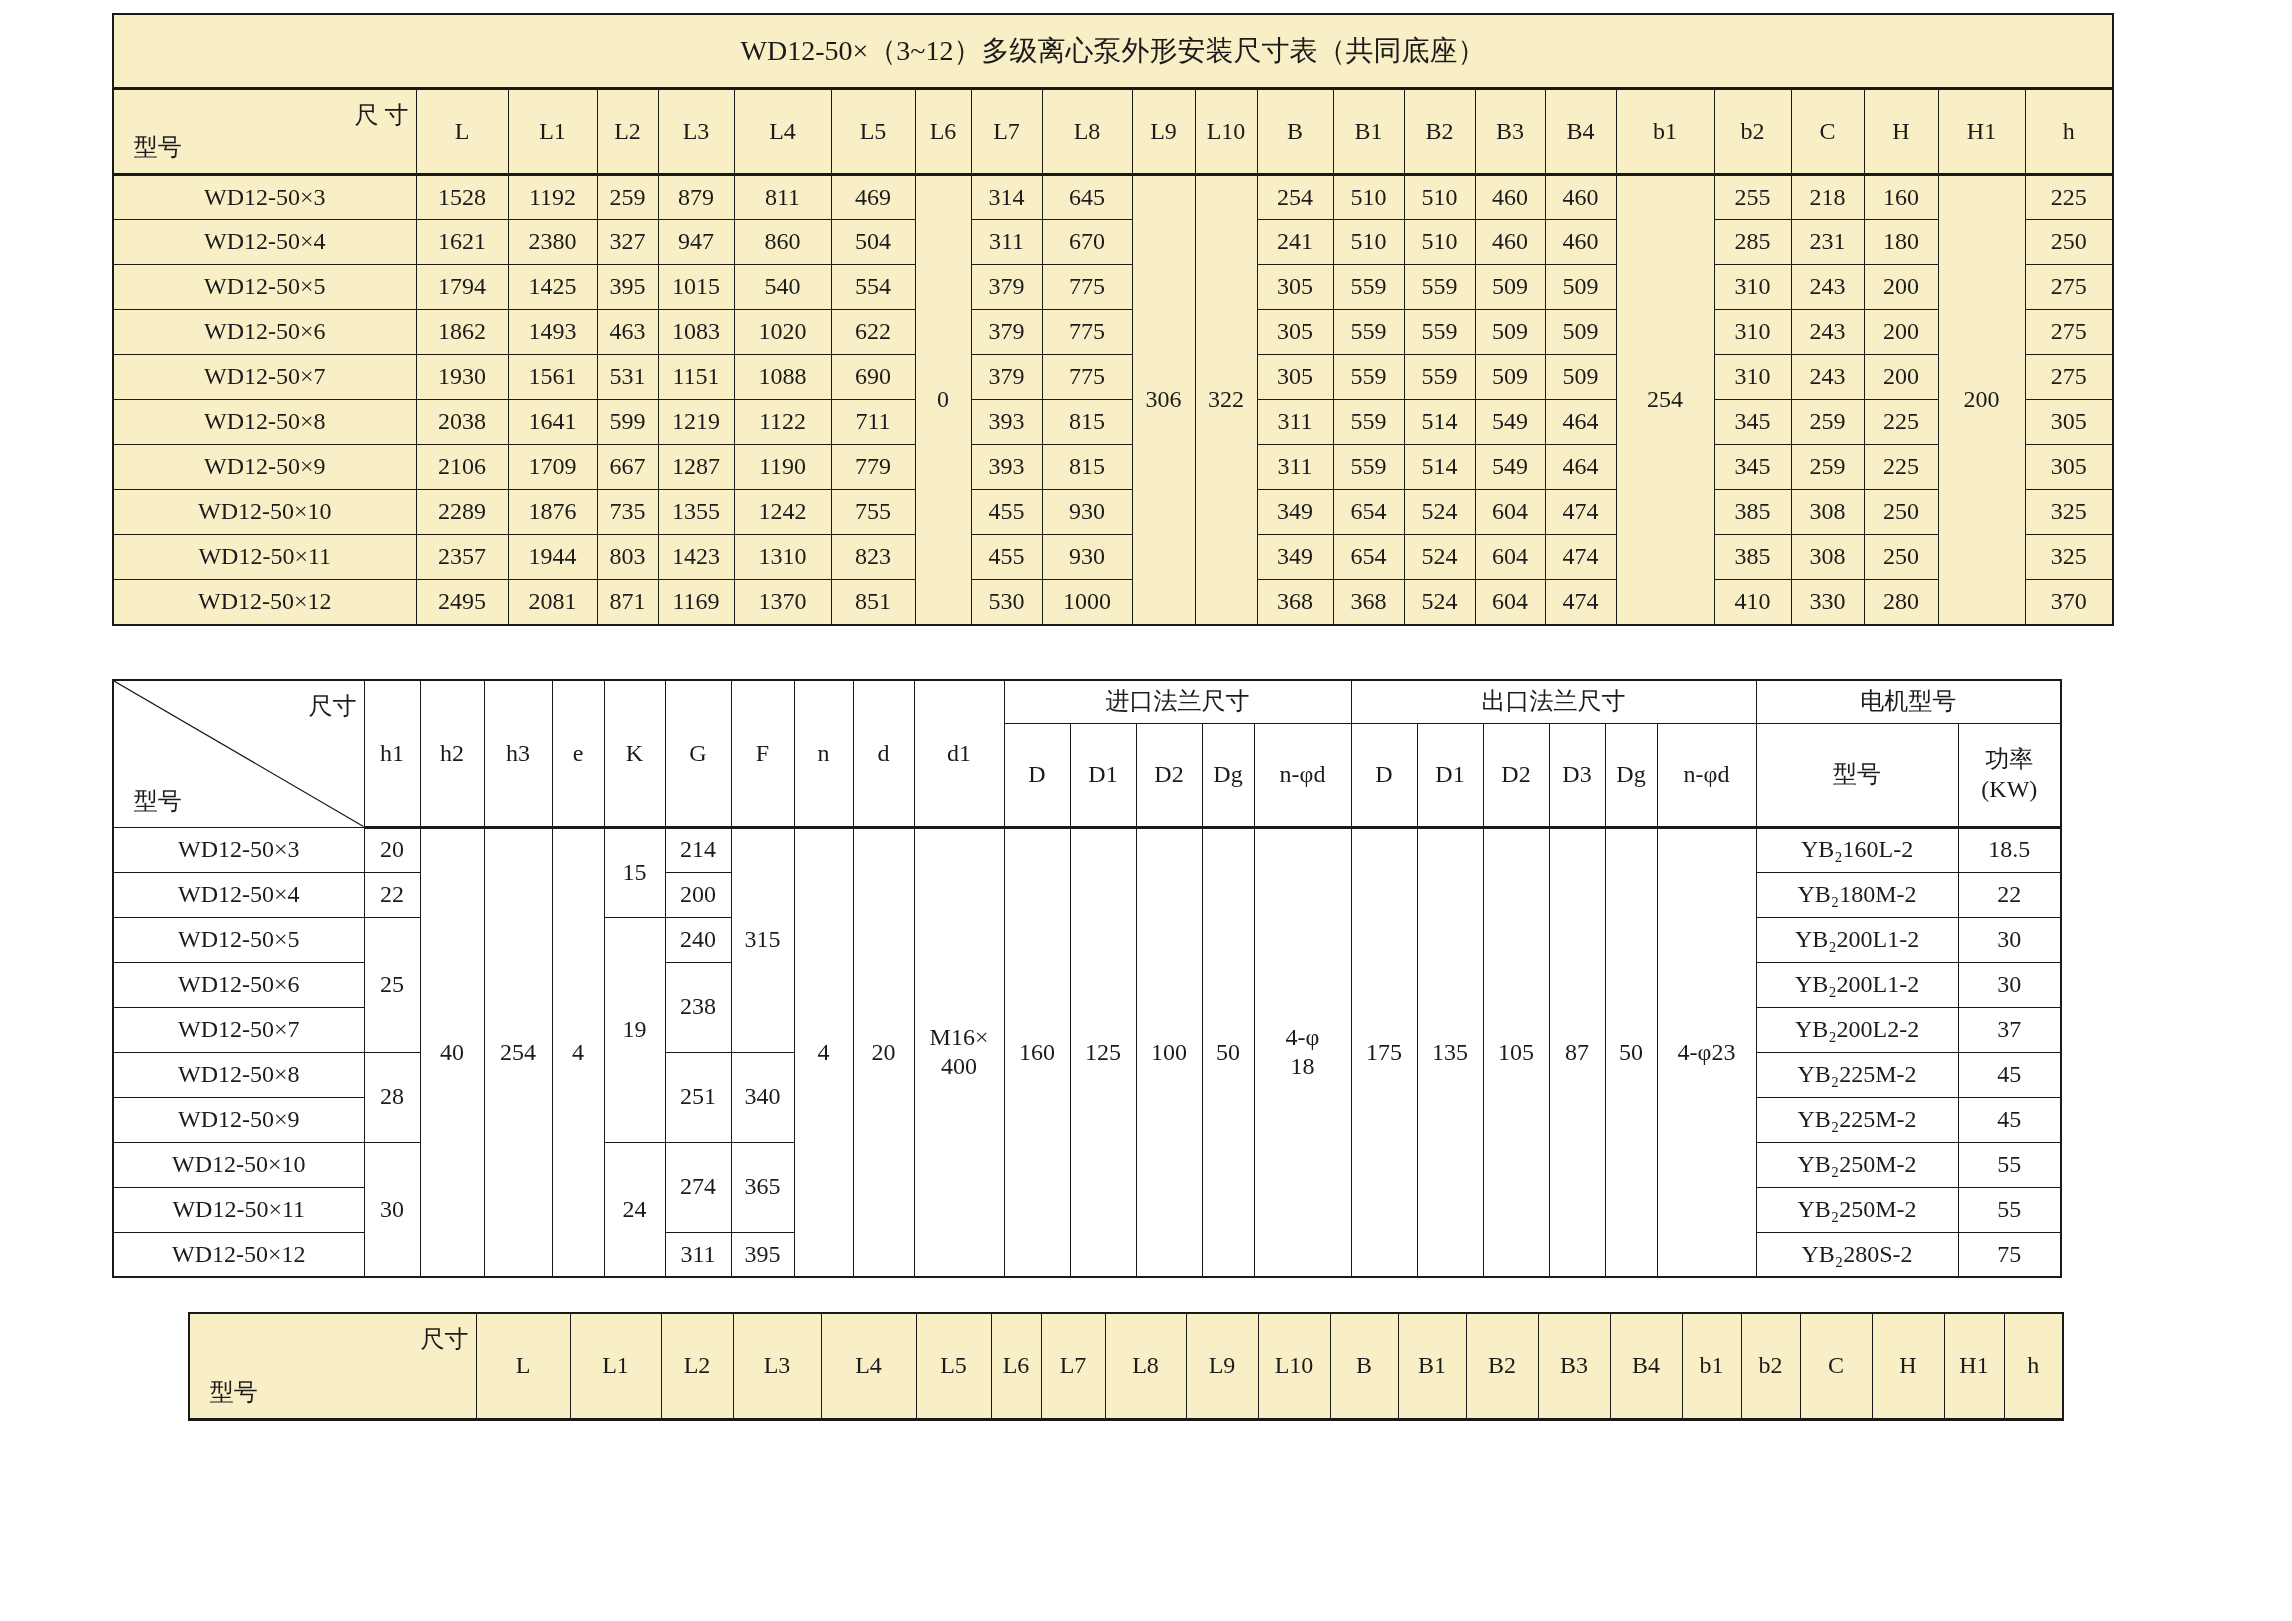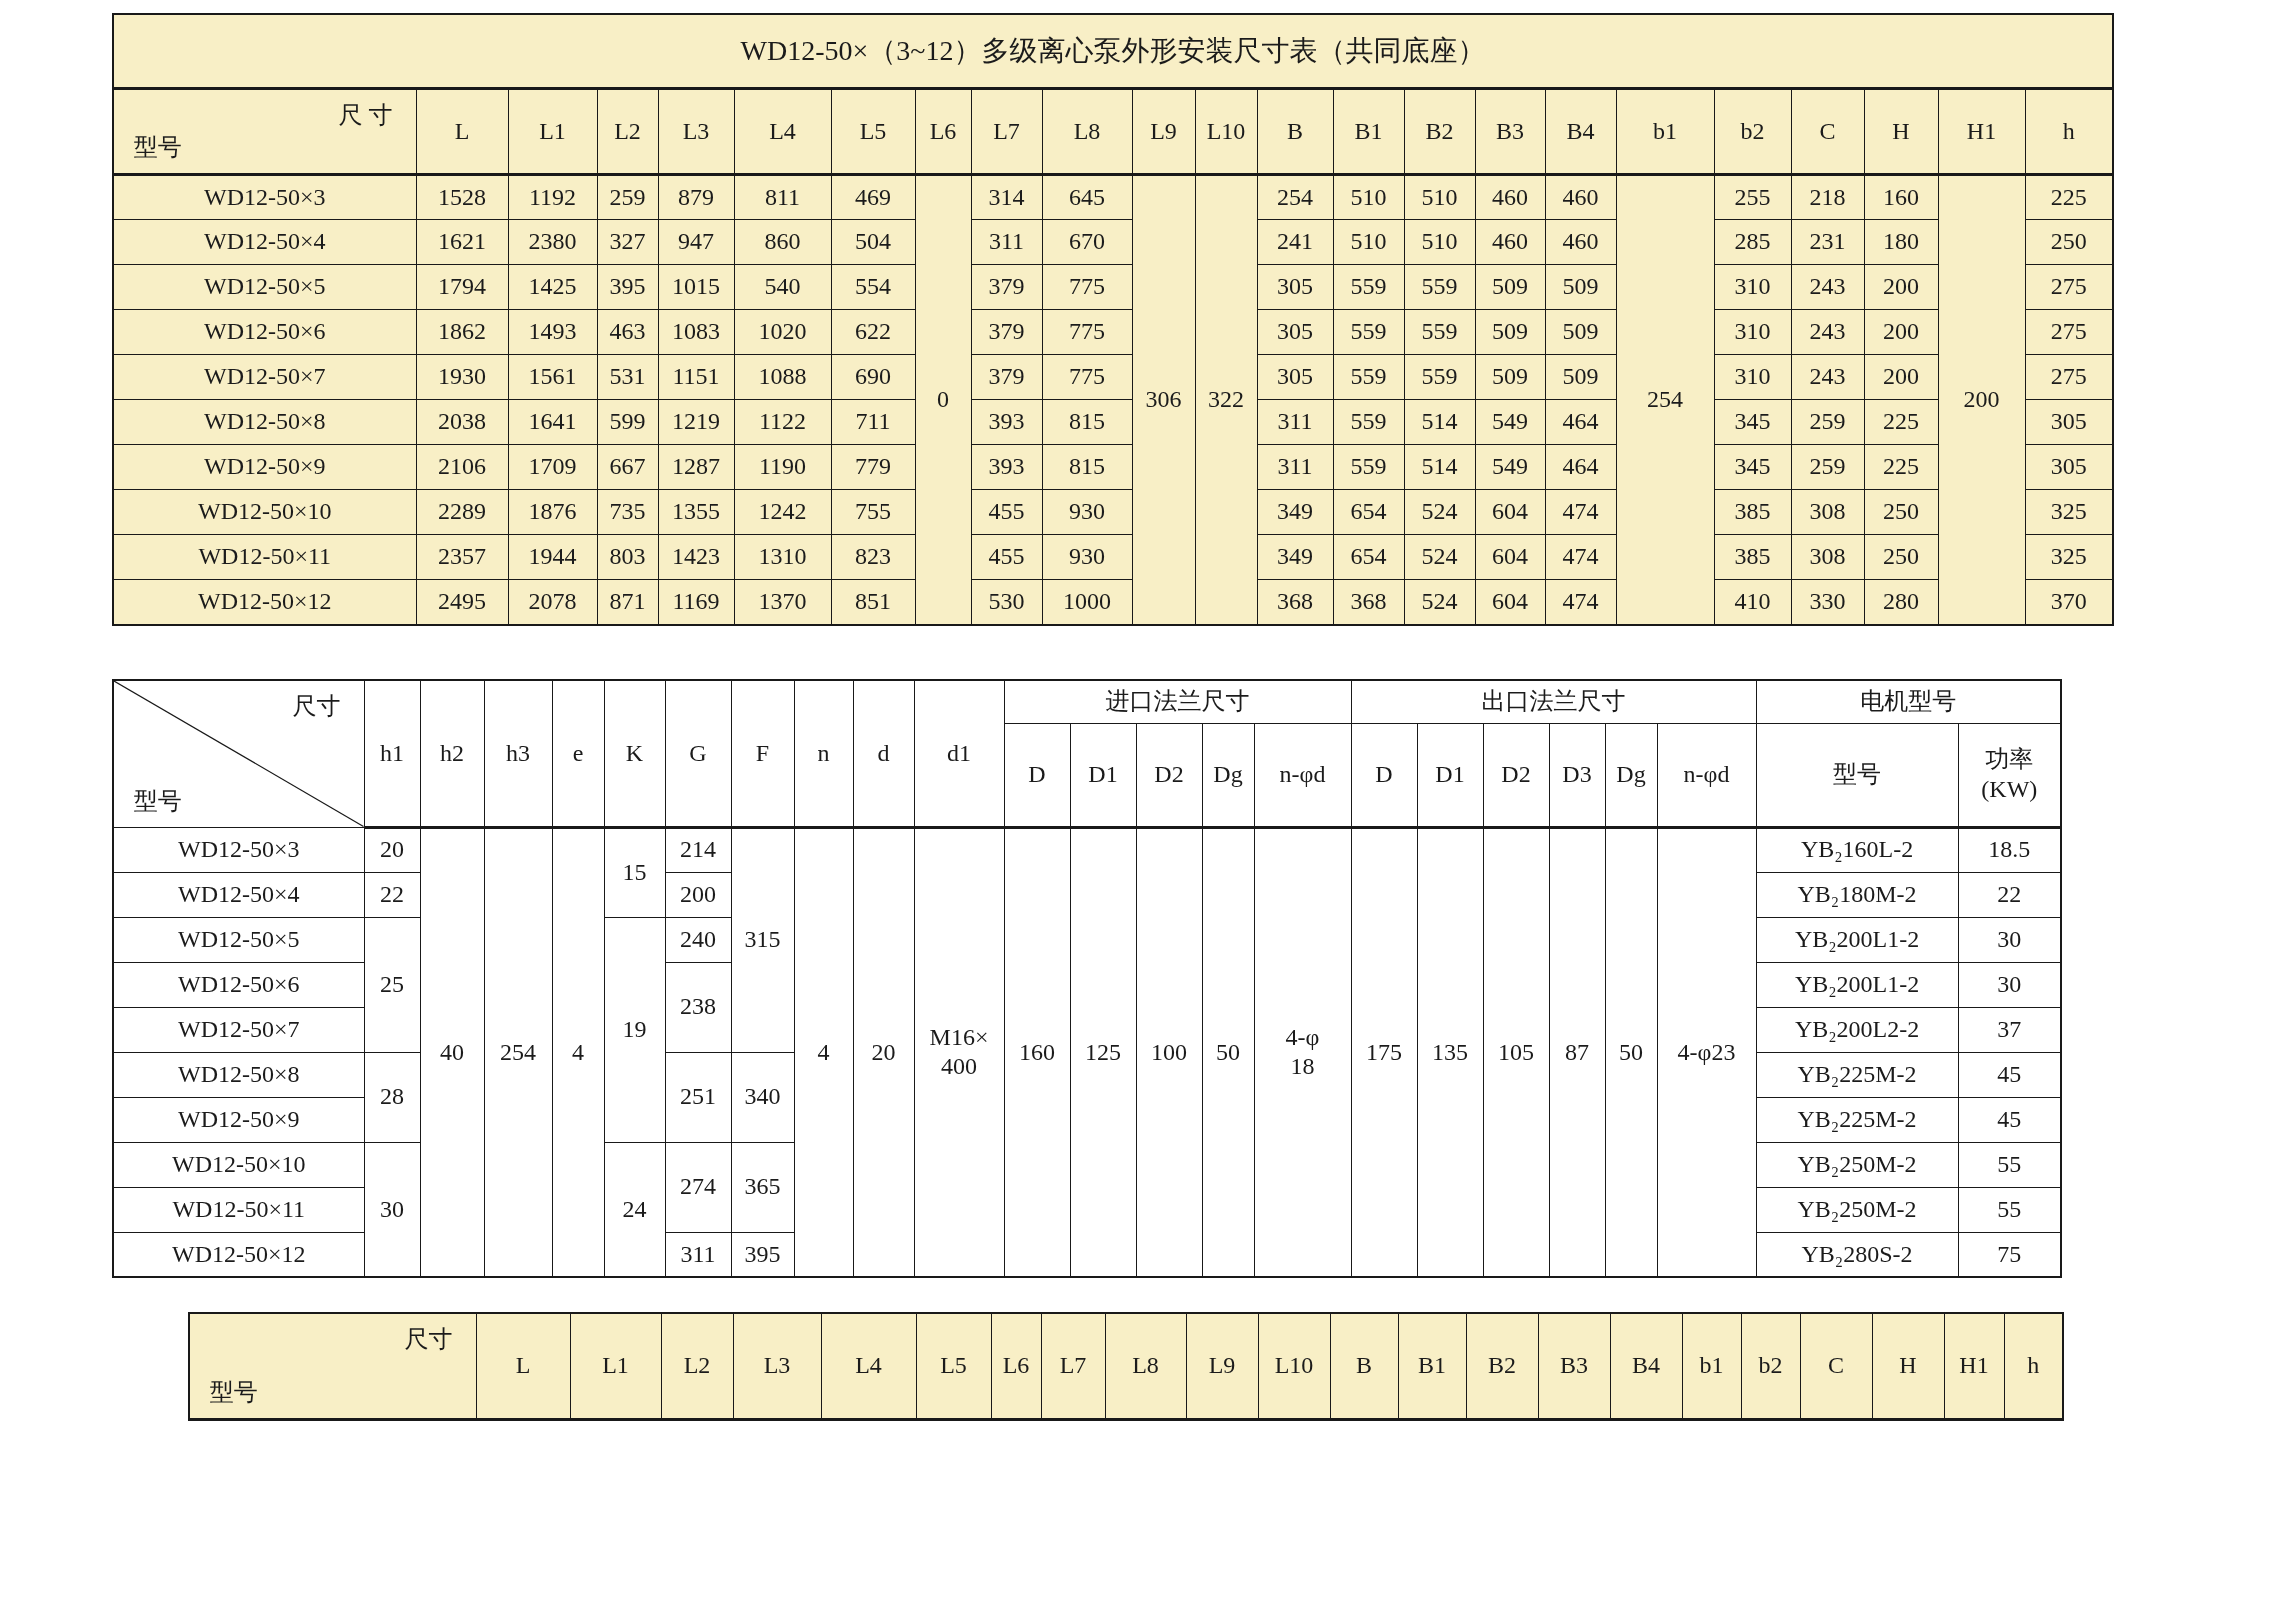--- a/index.html
+++ b/index.html
@@ -13,21 +13,21 @@
 #t2{background:#ffffff}
 #t1{left:112px;top:12.5px;width:1997px}
 #t2{left:112px;top:679px;width:1948px}
 #t3{left:188px;top:1312px;width:1872px}
 tr.title td{height:75px;font-size:28px;border-bottom:3.6px solid #191919}
 #t3 tr.title td{height:70px}
 tr.hdr td{height:86px;border-bottom:3.6px solid #191919}
 #t3 tr.hdr td{height:106px}
 tr.dr td{height:45px}
 .corner{position:relative}
-.corner .sz{position:absolute;top:10.7px;right:23px}
+.corner .sz{position:absolute;top:10.7px;right:7px}
 .corner .md{position:absolute;bottom:10.7px;left:19.7px}
 #t2 tr.grpr td{height:43px}
 #t2 tr.subh td{height:104px;border-bottom:3.6px solid #191919}
 #t2 td.span2{border-bottom:3.6px solid #191919}
 #t2 .corner svg{position:absolute;left:0;top:0;width:100%;height:100%}
 .ln{display:block}
 </style>
 </head>
 <body>
 <div id="canvas">
@@ -271,21 +271,21 @@
           <td>604</td>
           <td>474</td>
           <td>385</td>
           <td>308</td>
           <td>250</td>
           <td>325</td>
         </tr>
 <tr class="dr">
           <td>WD12-50×12</td>
           <td>2495</td>
-          <td>2078</td>
+          <td>2081</td>
           <td>871</td>
           <td>1169</td>
           <td>1370</td>
           <td>851</td>
           <td>530</td>
           <td>1000</td>
           <td>368</td>
           <td>368</td>
           <td>524</td>
           <td>604</td>

